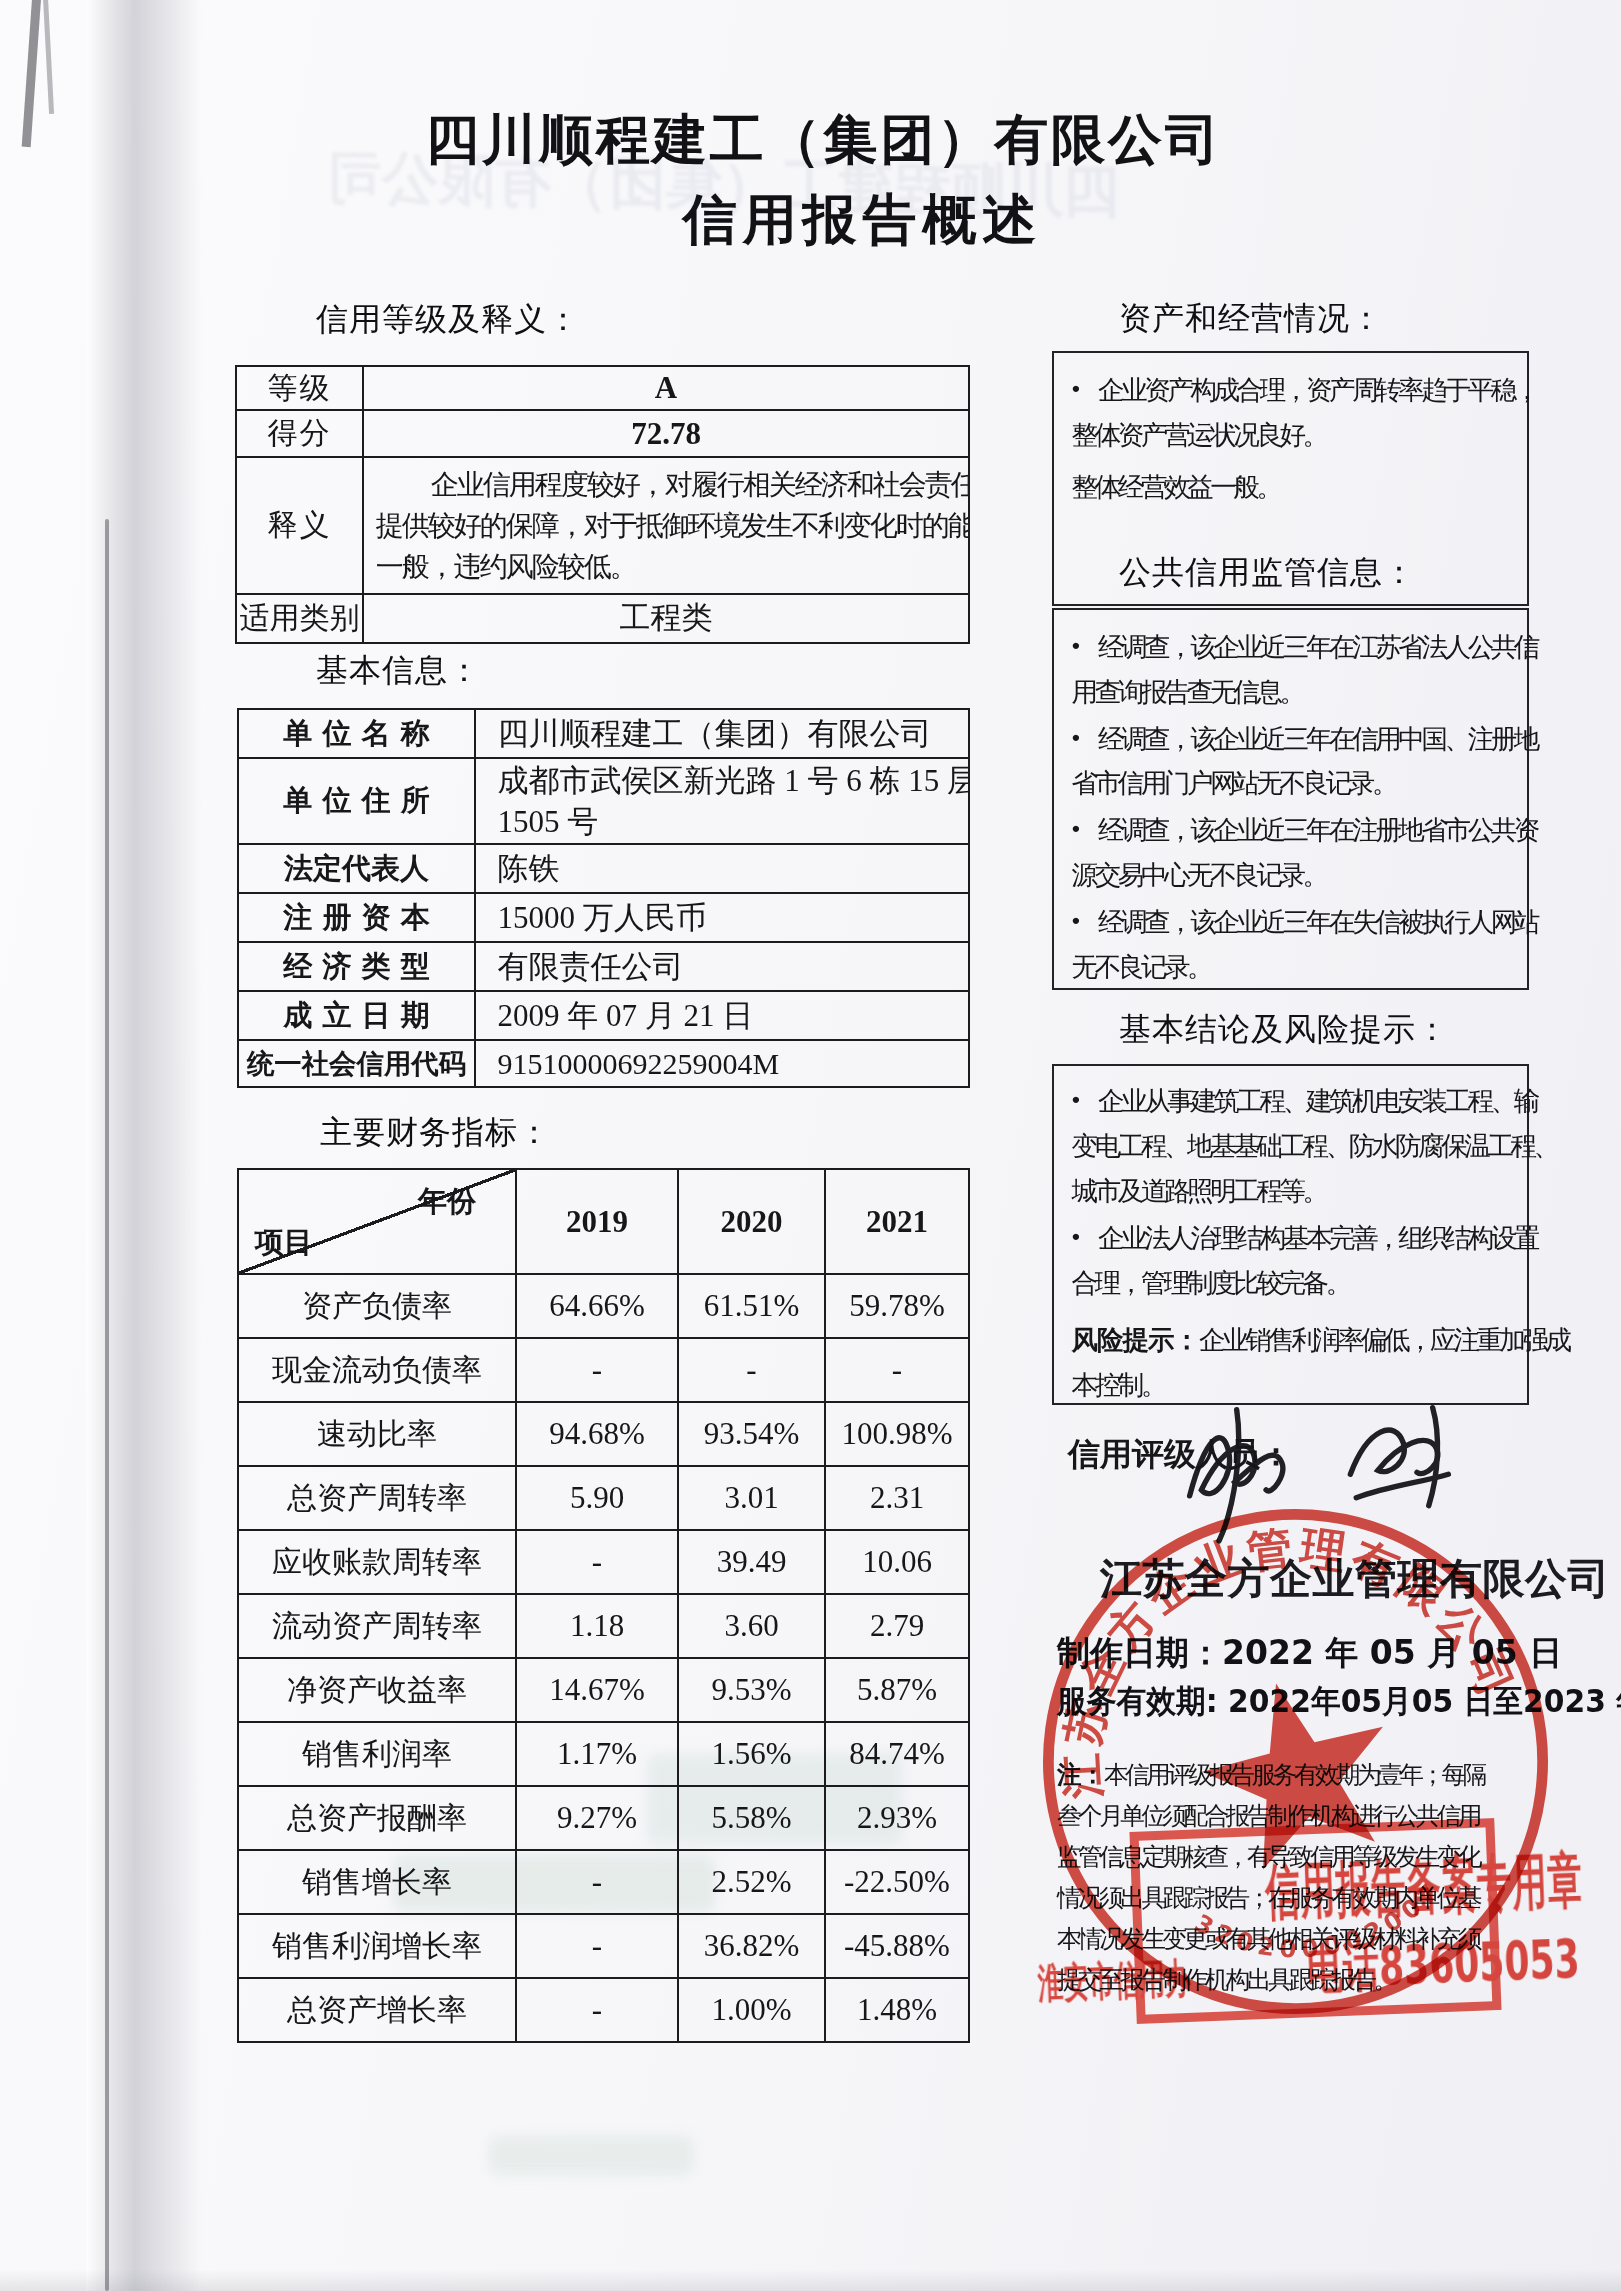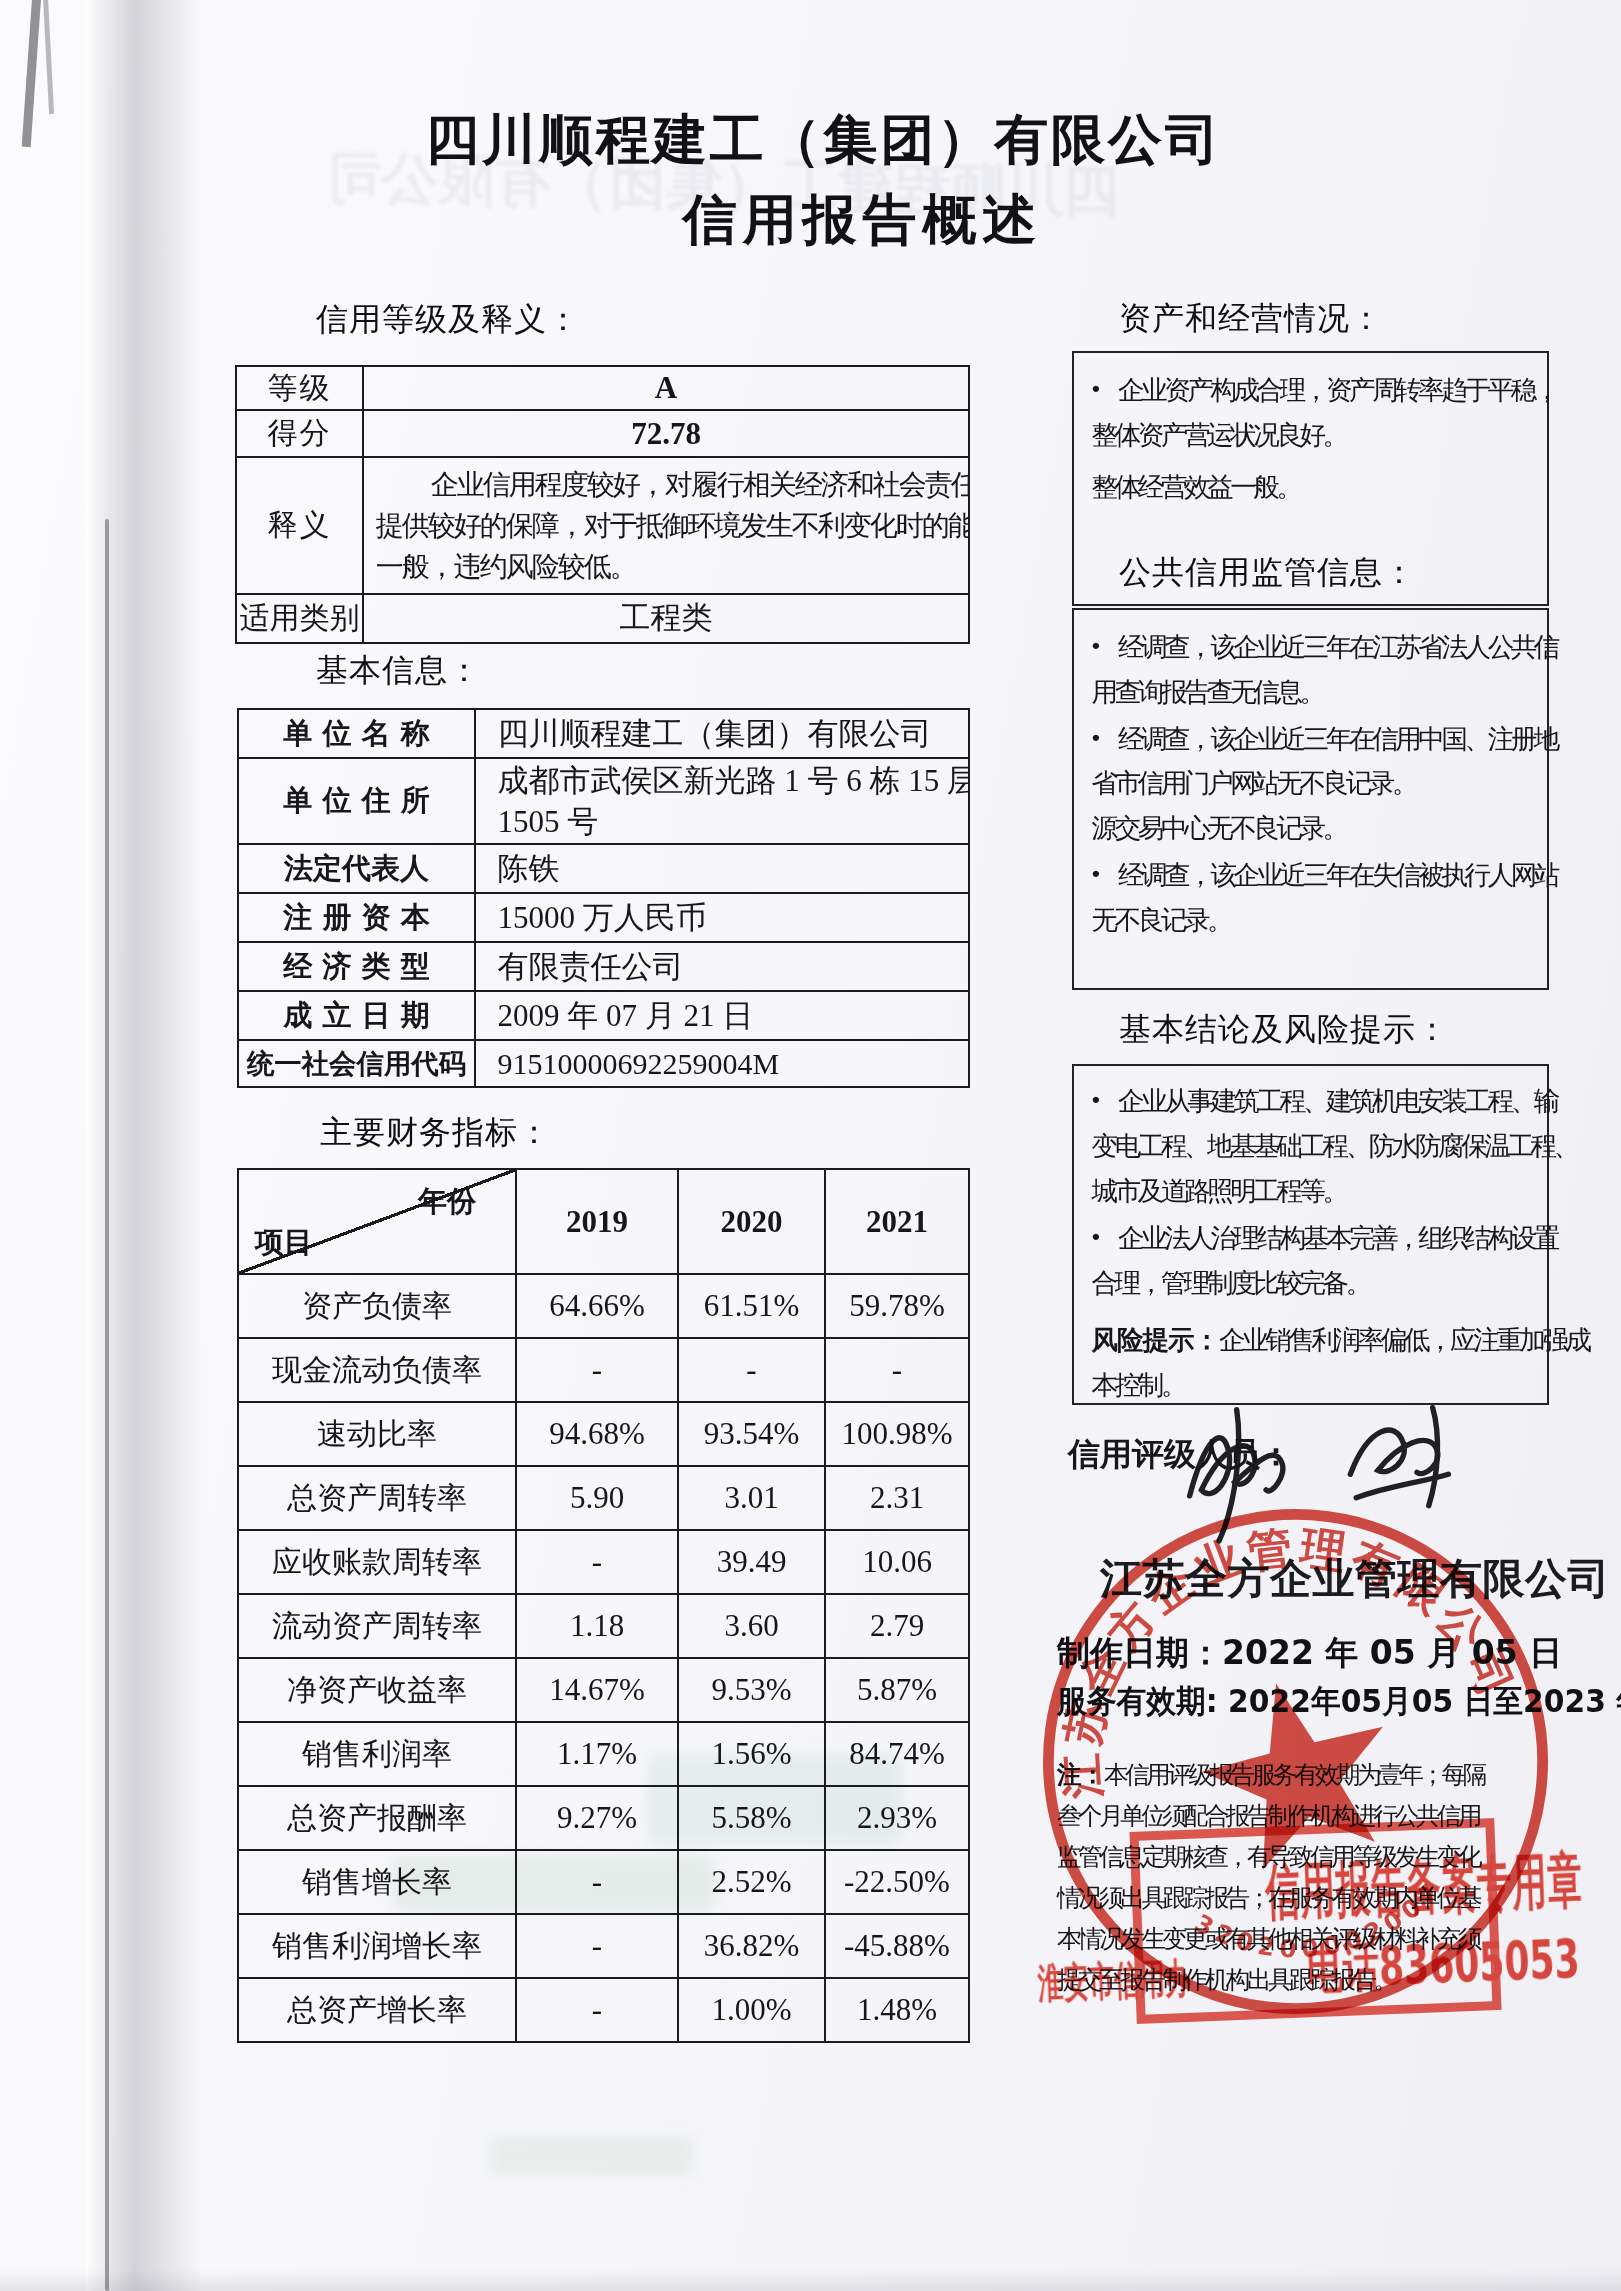--- a/index.html
+++ b/index.html
@@ -39,21 +39,21 @@
   .basic-tbl .val .ln{white-space:nowrap;line-height:41px;}
   .fin-tbl .lab{font-size:30px;letter-spacing:0;}
   .fin-tbl .yr{font-weight:700;font-size:31px;}
   .fin-tbl .num{font-size:31px;}
   td.corner{position:relative;
     background-image:linear-gradient(to bottom right,transparent calc(50% - 1.6px),#1b1b20 calc(50% - 1.6px),#1b1b20 calc(50% + 1.6px),transparent calc(50% + 1.6px));}
   .corner-top{position:absolute;right:39px;top:11.8px;font-size:29px;font-weight:600;}
   .corner-bottom{position:absolute;left:15.7px;bottom:9.8px;font-size:29px;font-weight:600;}
 
   
-  .rbox{position:absolute;left:1052px;width:477px;border:2.9px solid #222228;box-sizing:border-box;padding-top:12.7px;background:transparent;margin-left:20px;}
+  .rbox{position:absolute;left:1052px;width:477px;border:2.9px solid #222228;box-sizing:border-box;padding-top:12.7px;background:transparent;}
   .bx-line{padding-left:45px;font-size:26.5px;letter-spacing:-3.4px;line-height:45px;white-space:nowrap;color:#17171a;}
   .bx-line.first{padding-left:17.6px;}
   .blt{font-size:14.7px;letter-spacing:0;vertical-align:5.9px;margin-right:17.6px;}
   .bx-gap{height:7.8px;}
   .risk-label{font-family:"DejaVu Sans",sans-serif;font-weight:700;letter-spacing:-1px;}
 
   .rater{position:absolute;left:1068px;top:1433px;font-family:"DejaVu Sans",sans-serif;font-weight:700;font-size:32px;}
   .company-print{position:absolute;left:1100px;top:1551px;font-family:"DejaVu Sans",sans-serif;font-weight:600;font-size:42px;
                  letter-spacing:0.5px;color:#1c1c20;white-space:nowrap;}
   .bold-line{position:absolute;font-family:"DejaVu Sans",sans-serif;font-weight:700;font-size:33px;color:#121216;white-space:nowrap;}
@@ -268,20 +268,21 @@
     <div class="bx-gap"></div>
     <div class="bx-line" style="padding-left:17.6px;">整体经营效益一般。</div>
   </div>
 
   <div class="h" style="left:1119px;top:551px;">公共信用监管信息：</div>
   <div class="rbox" style="top:608px;height:382px;">
     <div class="bx-line first"><span class="blt">●</span><span>经调查，该企业近三年在江苏省法人公共信</span></div>
     <div class="bx-line" style="padding-left:17.6px;">用查询报告查无信息。</div>
     <div class="bx-line first"><span class="blt">●</span><span>经调查，该企业近三年在信用中国、注册地</span></div>
     <div class="bx-line" style="padding-left:17.6px;">省市信用门户网站无不良记录。</div>
+    <div class="bx-line first"><span class="blt">●</span><span>经调查，该企业近三年在注册地省市公共资</span></div>
     <div class="bx-line" style="padding-left:17.6px;">源交易中心无不良记录。</div>
     <div class="bx-line first"><span class="blt">●</span><span>经调查，该企业近三年在失信被执行人网站</span></div>
     <div class="bx-line" style="padding-left:17.6px;">无不良记录。</div>
   </div>
 
   <div class="h" style="left:1119px;top:1008px;">基本结论及风险提示：</div>
   <div class="rbox" style="top:1064px;height:341px;padding-top:10.8px;">
     <div class="bx-line first"><span class="blt">●</span><span>企业从事建筑工程、建筑机电安装工程、输</span></div>
     <div class="bx-line" style="padding-left:17.6px;">变电工程、地基基础工程、防水防腐保温工程、</div>
     <div class="bx-line" style="padding-left:17.6px;">城市及道路照明工程等。</div>

